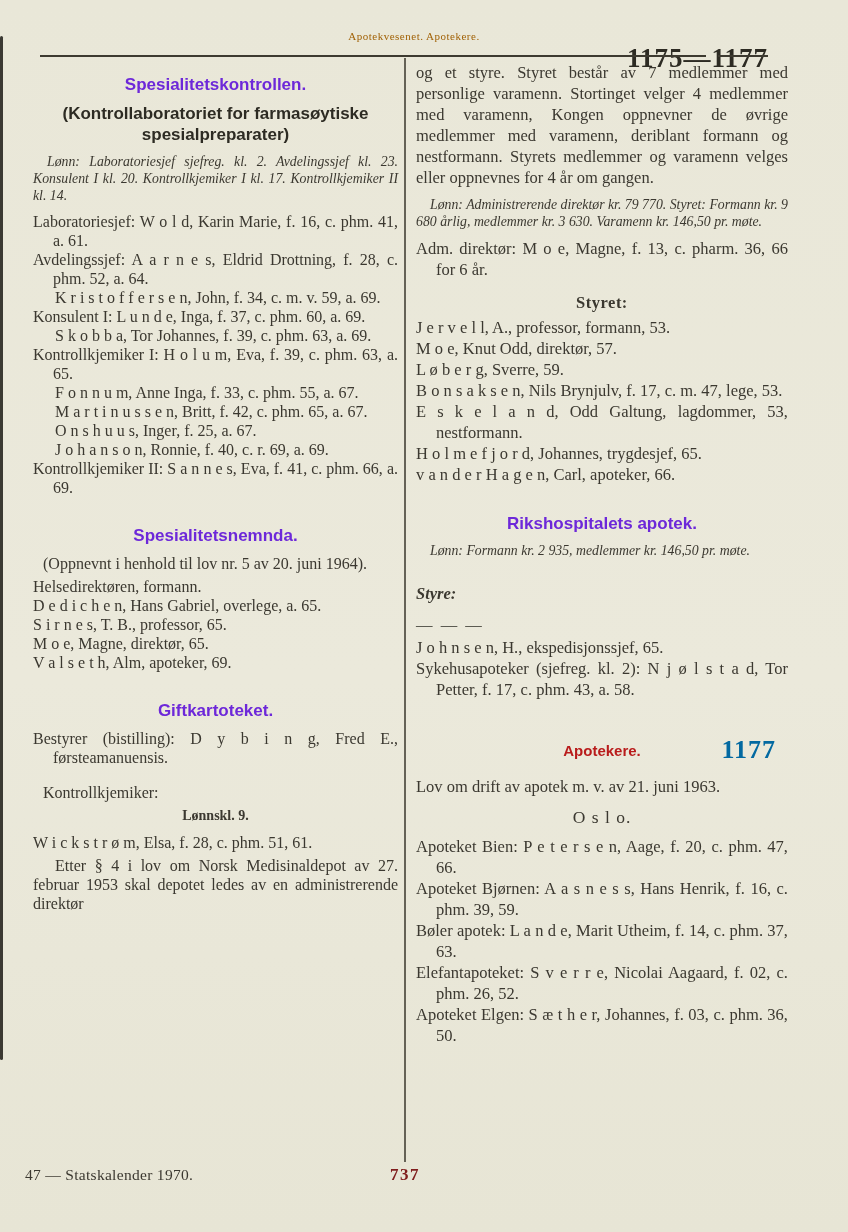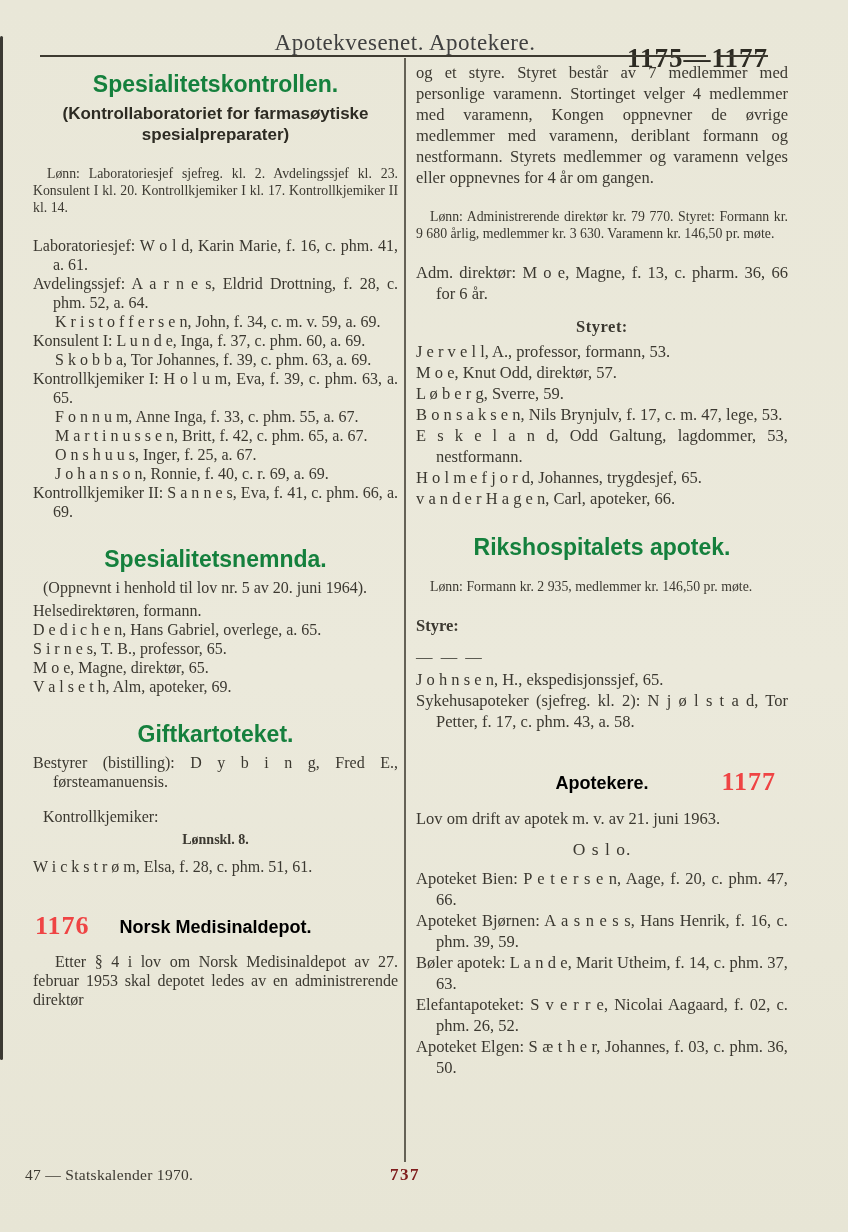--- a/index.html
+++ b/index.html
@@ -16,22 +16,22 @@
   
   .scan-edge {
     position: absolute; left: 0; top: 36px;
     width: 3px; height: 1024px;
     background: #22211b; opacity: .88; border-radius: 2px;
   }
 
   
   .header { position: absolute; top: 24px; left: 0; width: 848px; height: 34px; }
   .h-title {
-    position: absolute; left: 245px; width: 320px; top: 6px;
-    text-align: center; font-size: 23px; letter-spacing: .5px; color: #404040;
+    position: absolute; left: 254px; width: 320px; top: 6px;
+    text-align: center; font-size: 11px; letter-spacing: .5px; color: #a16207;
   }
   .h-range {
     position: absolute; right: 80px; top: -4px;
     font-weight: 700; font-size: 27px; letter-spacing: 1px; color: #2d2b23; margin-top: 23px;
   }
   .rule-main { position: absolute; top: 55px; left: 40px; width: 666px; height: 2px; background: #3d3a30; }
   .rule-short { position: absolute; top: 55px; left: 718px; width: 50px; height: 2px; background: #3d3a30; }
 
   
   .divider { position: absolute; top: 58px; left: 404px; width: 2px; height: 1104px; background: #4d4a40; opacity: .85; }
@@ -39,55 +39,55 @@
   
   .col { position: absolute; top: 62px; }
   .col-left  { left: 33px;  width: 365px; font-size: 16px;   line-height: 19px; }
   .col-right { left: 416px; width: 372px; font-size: 16.5px; line-height: 21px; }
 
   .col div { text-align: justify; }
 
   
   .b-heading {
     font-family: "Liberation Sans", sans-serif; font-weight: 700;
-    font-size: 23px; line-height: 21px; color: #15803d;
+    font-size: 17px; line-height: 21px; color: #6d28d9;
     text-align: center !important; margin: 28px 0 8px;
   }
   .col .b-heading:first-child { margin-top: 12px; }
   .b-subheading {
     font-family: "Liberation Sans", sans-serif; font-weight: 700;
     font-size: 17px; line-height: 21px; color: #2d2b23;
     text-align: center !important; margin: 2px 6px 6px;
   }
-  .b-small { font-size: 13.8px; line-height: 17px; margin: 20px 0; text-indent: 14px; }
+  .b-small { font-size: 13.8px; line-height: 17px; margin: 8px 0; text-indent: 14px; font-style: italic; }
   .b-entry { padding-left: 20px; text-indent: -20px; margin: 0; }
   .b-entry_sub { padding-left: 42px; text-indent: -20px; margin: 0; }
   .b-para { margin: 4px 0 0; text-indent: 22px; }
   .b-para_flush { margin: 0 0 4px; }
   .b-center { text-align: right; margin: 16px 10px 4px; }
   .b-heading + .b-center, .b-center + .b-center_small { margin-top: 2px; }
   .b-center_small { text-align: center !important; font-size: 14px; font-weight: 600; margin: 6px 0 8px; }
   .b-center_strong { text-align: center !important; font-weight: 600; letter-spacing: .5px; margin: 12px 0 4px; }
-  .b-center_italic { text-align: center; font-weight: 600; margin: 12px 0 2px; }
+  .b-center_italic { text-align: center; font-style: italic; font-weight: 600; margin: 24px 0 2px; }
   .b-center_spaced { text-align: center !important; font-size: 17.5px; letter-spacing: 1px; margin: 10px 0 8px; }
   .b-dashes { text-align: left !important; letter-spacing: 2px; margin: 10px 0 2px; color: #44423a; }
 
   .b-numbered_heading {
     position: relative; text-align: center !important;
     margin: 36px 0 10px; min-height: 30px;
   }
   .sec-num {
     position: absolute; left: 2px; top: 50%; transform: translateY(-56%);
     font-family: "Liberation Serif", serif; font-weight: 700; font-size: 26px;
-    letter-spacing: 1px; color: #ef4444;
+    letter-spacing: 1px; color: #0369a1;
   }
   .b-numbered_heading.num-right .sec-num { left: auto; right: 12px; }
   .sec-title {
     font-family: "Liberation Sans", sans-serif; font-weight: 700;
-    font-size: 18px; color: #000000; line-height: 30px;
+    font-size: 15px; color: #b91c1c; line-height: 30px;
   }
 
   
   .footer { position: absolute; left: 25px; top: 1166px; width: 800px; font-size: 15.5px; }
   .footer .edition { letter-spacing: .3px; }
   .footer .pageno {
     position: absolute; left: 365px; top: -1px;
     font-weight: 700; font-size: 17px; letter-spacing: 1.5px; color: #7f1d1d;
   }
 </style>
@@ -123,23 +123,22 @@
     <div class="b-heading">Spesialitetsnemnda.</div>
     <div class="b-center">(Oppnevnt i henhold til lov nr. 5 av 20. juni 1964).</div>
     <div class="b-entry">Helsedirektøren, formann.</div>
     <div class="b-entry">D e d i c h e n, Hans Gabriel, overlege, a. 65.</div>
     <div class="b-entry">S i r n e s, T. B., professor, 65.</div>
     <div class="b-entry">M o e, Magne, direktør, 65.</div>
     <div class="b-entry">V a l s e t h, Alm, apoteker, 69.</div>
     <div class="b-heading">Giftkartoteket.</div>
     <div class="b-entry">Bestyrer (bistilling): D y b i n g, Fred E., førsteamanuensis.</div>
     <div class="b-center">Kontrollkjemiker:</div>
-    <div class="b-center_small">Lønnskl. 8.</div>
+    <div class="b-center_small">Lønnskl. 9.</div>
     <div class="b-entry">W i c k s t r ø m, Elsa, f. 28, c. phm. 51, 61.</div>
-    <div class="b-numbered_heading"><span class="sec-num">1176</span><span class="sec-title">Norsk Medisinaldepot.</span></div>
     <div class="b-para">Etter § 4 i lov om Norsk Medisinaldepot av 27. februar 1953 skal depotet ledes av en administrerende direktør</div>
   </div>
 <div class="col col-right" id="col-right">
     <div class="b-para_flush">og et styre. Styret består av 7 medlemmer med personlige varamenn. Stortinget velger 4 medlemmer med varamenn, Kongen oppnevner de øvrige medlemmer med varamenn, deriblant formann og nestformann. Styrets medlemmer og varamenn velges eller oppnevnes for 4 år om gangen.</div>
     <div class="b-small">Lønn: Administrerende direktør kr. 79 770. Styret: Formann kr. 9 680 årlig, medlemmer kr. 3 630. Varamenn kr. 146,50 pr. møte.</div>
     <div class="b-entry">Adm. direktør: M o e, Magne, f. 13, c. pharm. 36, 66 for 6 år.</div>
     <div class="b-center_strong">Styret:</div>
     <div class="b-entry">J e r v e l l, A., professor, formann, 53.</div>
     <div class="b-entry">M o e, Knut Odd, direktør, 57.</div>
     <div class="b-entry">L ø b e r g, Sverre, 59.</div>

